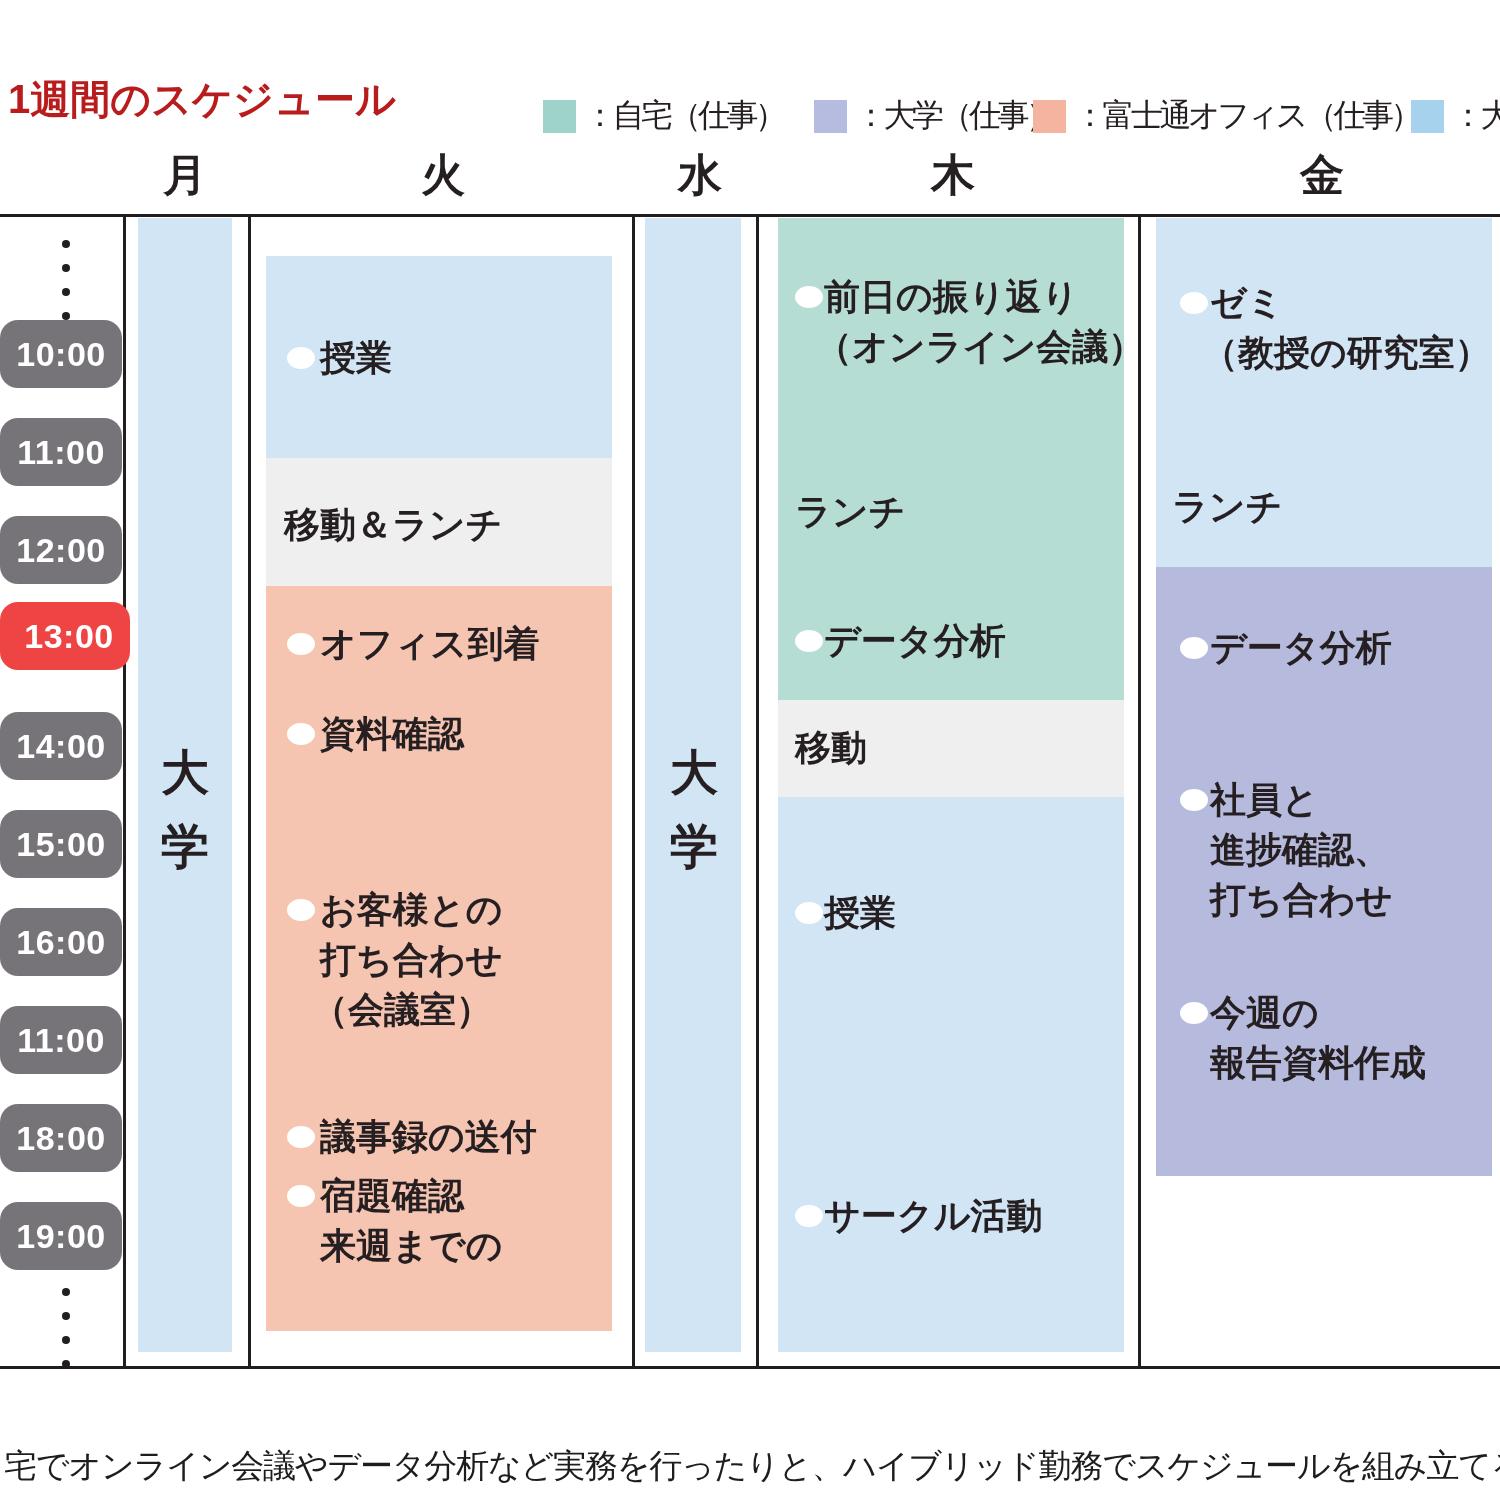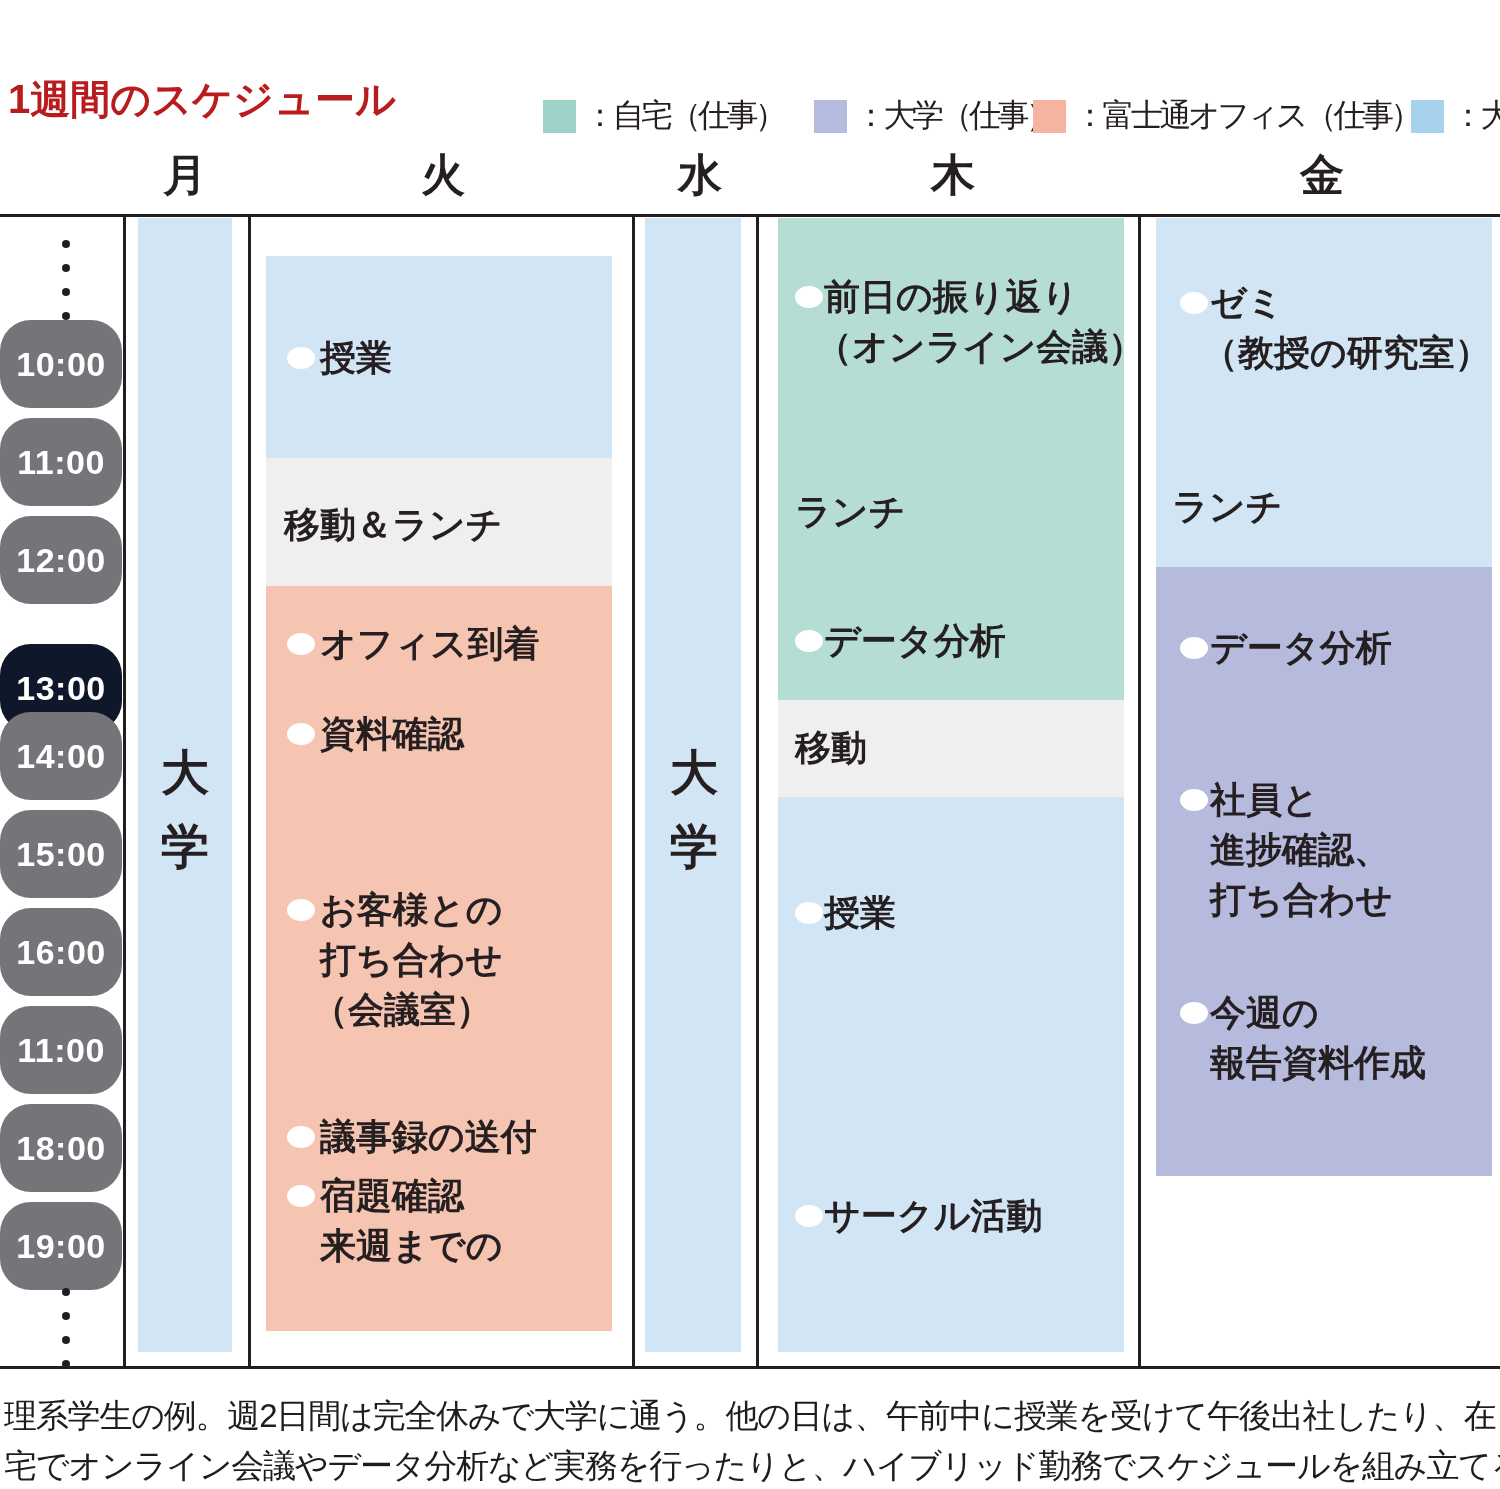--- a/index.html
+++ b/index.html
@@ -9,21 +9,21 @@
   }
   .abs{position:absolute;}
   #title{left:6px;top:0px;font-size:54px;font-weight:700;letter-spacing:1px;white-space:nowrap;color:#18151a;}
   #subtitle{left:8px;top:72px;font-size:40px;font-weight:700;letter-spacing:0px;white-space:nowrap;color:#b91c1c;}
   .legend-item{top:99px;height:34px;display:flex;align-items:center;padding-left:40px;}
   .legend-swatch{display:inline-block;width:33px;height:33px;}
   .legend-label{font-size:32px;letter-spacing:-3.5px;font-weight:400;white-space:nowrap;margin-left:8px;color:#251f22;}
   .day-label{top:146px;font-size:44px;font-weight:700;transform:translateX(-50%);white-space:nowrap;color:#251f22;}
   .hline{left:0;width:1500px;height:3px;background:#221e20;}
   .vline{width:3px;background:#221e20;}
-  .pill{left:0;width:122px;height:88px;border-radius:31px;background:#767479;
+  .pill{left:0;width:122px;height:68px;border-radius:18px;background:#767479;
         display:flex;align-items:center;justify-content:center;
         color:#ffffff;font-size:34px;font-weight:700;letter-spacing:0.5px;}
   .rail-dot{width:8px;height:8px;border-radius:50%;background:#221e20;}
   .block{}
   .col-label{font-size:48px;font-weight:700;line-height:74px;width:50px;text-align:center;
              word-break:break-all;transform:translateX(-50%);color:#251f22;}
   .event{font-size:36px;font-weight:700;line-height:50px;white-space:nowrap;color:#251f22;}
   .event .paren{margin-left:-8px;}
   .bullet{width:28px;height:22px;border-radius:50%;background:#ffffff;}
   .caption-line{left:4px;width:1496px;font-size:33px;font-weight:400;letter-spacing:-1.2px;
@@ -66,21 +66,21 @@
       <div class="vline abs" style="left: 123px; top: 214px; height: 1155px;"></div>
       <div class="vline abs" style="left: 248px; top: 214px; height: 1155px;"></div>
       <div class="vline abs" style="left: 632px; top: 214px; height: 1155px;"></div>
       <div class="vline abs" style="left: 756px; top: 214px; height: 1155px;"></div>
       <div class="vline abs" style="left: 1138px; top: 214px; height: 1155px;"></div>
     </div>
   <div id="time-rail">
       <div class="pill abs" style="top: 320px; background: rgb(118, 116, 121);">10:00</div>
       <div class="pill abs" style="top: 418px; background: rgb(118, 116, 121);">11:00</div>
       <div class="pill abs" style="top: 516px; background: rgb(118, 116, 121);">12:00</div>
-      <div class="pill abs" style="top: 644px; background: #0f172a;">13:00</div>
+      <div class="pill abs" style="top: 602px; background: #ef4444; padding-left: 8px;">13:00</div>
       <div class="pill abs" style="top: 712px; background: rgb(118, 116, 121);">14:00</div>
       <div class="pill abs" style="top: 810px; background: rgb(118, 116, 121);">15:00</div>
       <div class="pill abs" style="top: 908px; background: rgb(118, 116, 121);">16:00</div>
       <div class="pill abs" style="top: 1006px; background: rgb(118, 116, 121);">11:00</div>
       <div class="pill abs" style="top: 1104px; background: rgb(118, 116, 121);">18:00</div>
       <div class="pill abs" style="top: 1202px; background: rgb(118, 116, 121);">19:00</div>
       <div class="rail-dot abs" style="left: 62px; top: 240px;"></div>
       <div class="rail-dot abs" style="left: 62px; top: 264px;"></div>
       <div class="rail-dot abs" style="left: 62px; top: 288px;"></div>
       <div class="rail-dot abs" style="left: 62px; top: 312px;"></div>
@@ -177,15 +177,14 @@
         <div>進捗確認、</div>
         <div>打ち合わせ</div>
       </div>
       <div class="bullet abs" style="left: 1180px; top: 1002px;"></div>
       <div class="event abs" style="left: 1210px; top: 988px;">
         <div>今週の</div>
         <div>報告資料作成</div>
       </div>
     </div>
 
-  <div class="caption-line abs" style="top:1396px;">理系学生の例。週2日間は完全休みで大学に通う。他の日は、午前中に授業を受けて午後出社したり、在</div>
   <div class="caption-line abs" style="top:1446px;">宅でオンライン会議やデータ分析など実務を行ったりと、ハイブリッド勤務でスケジュールを組み立てる</div>
 </div>
 
 </body></html>

